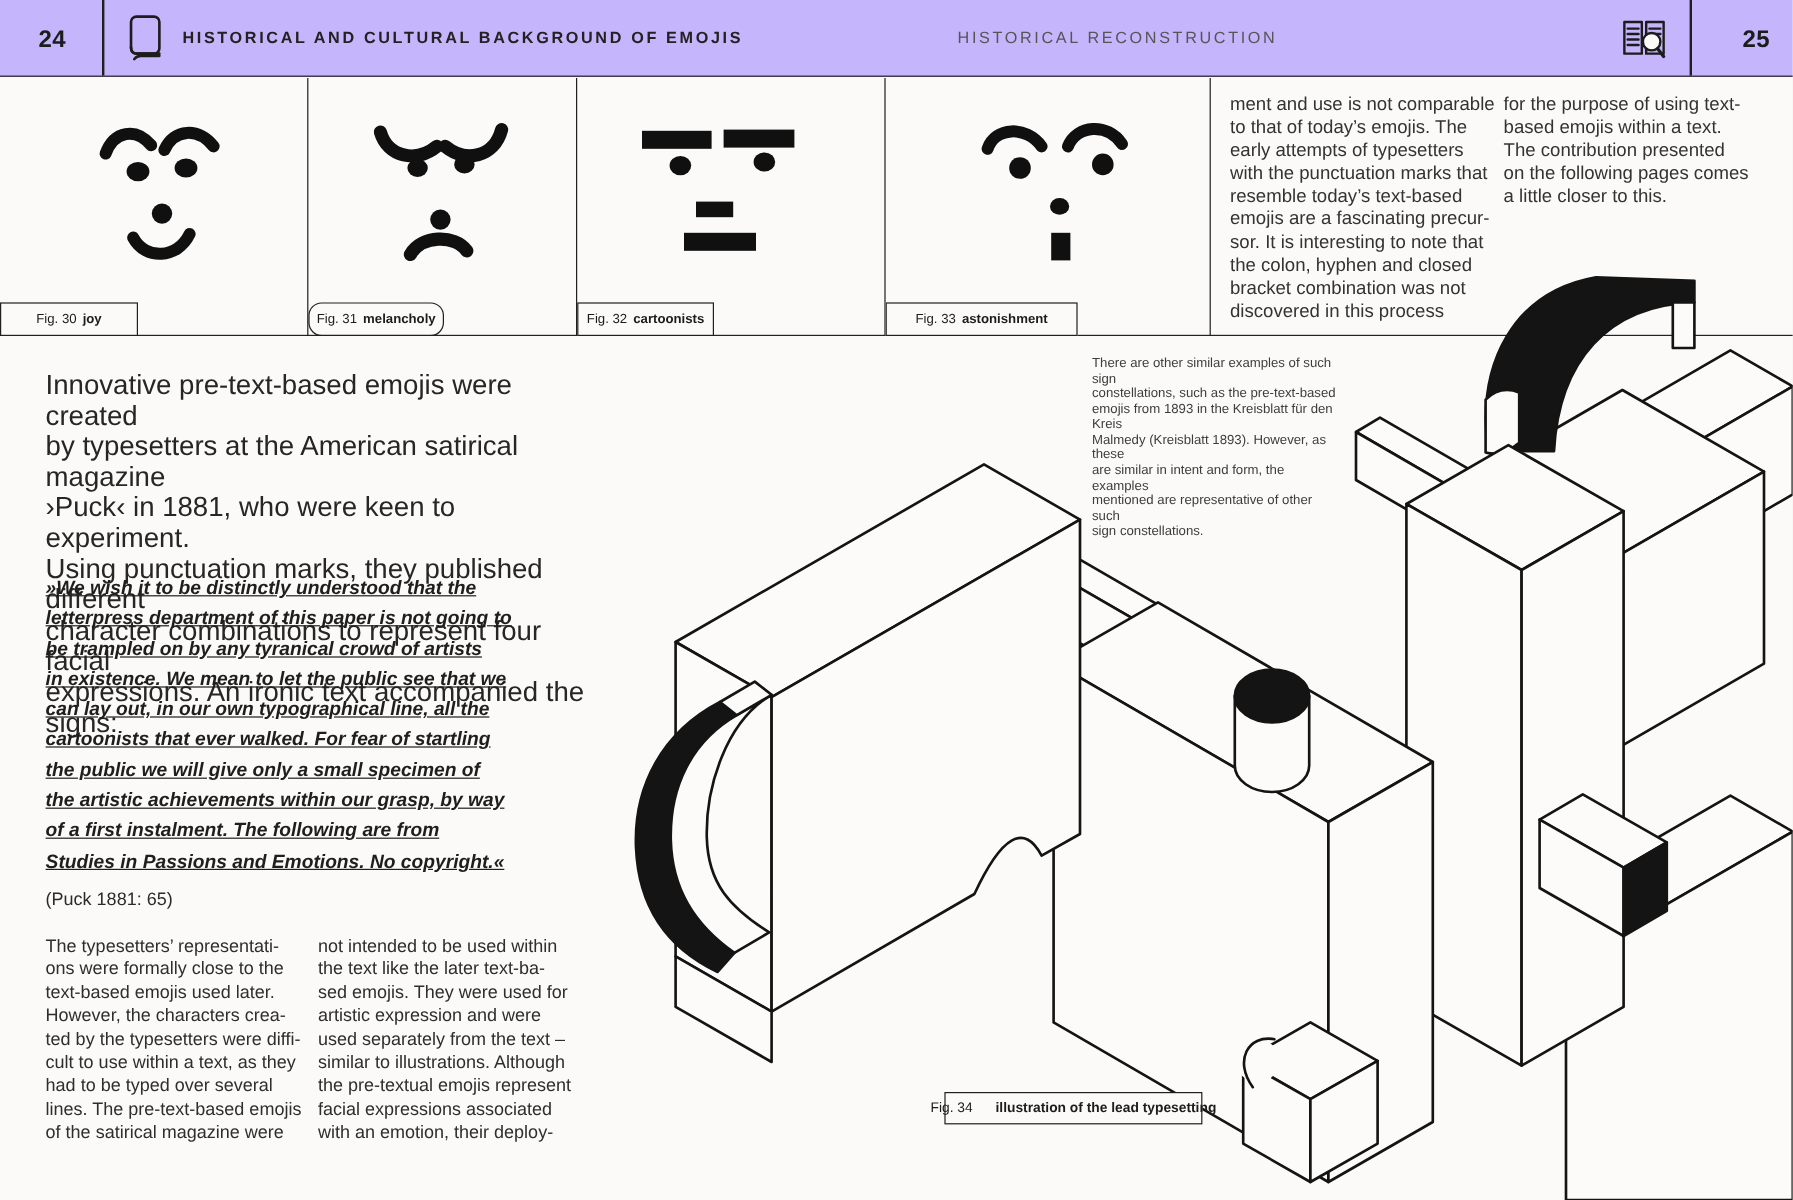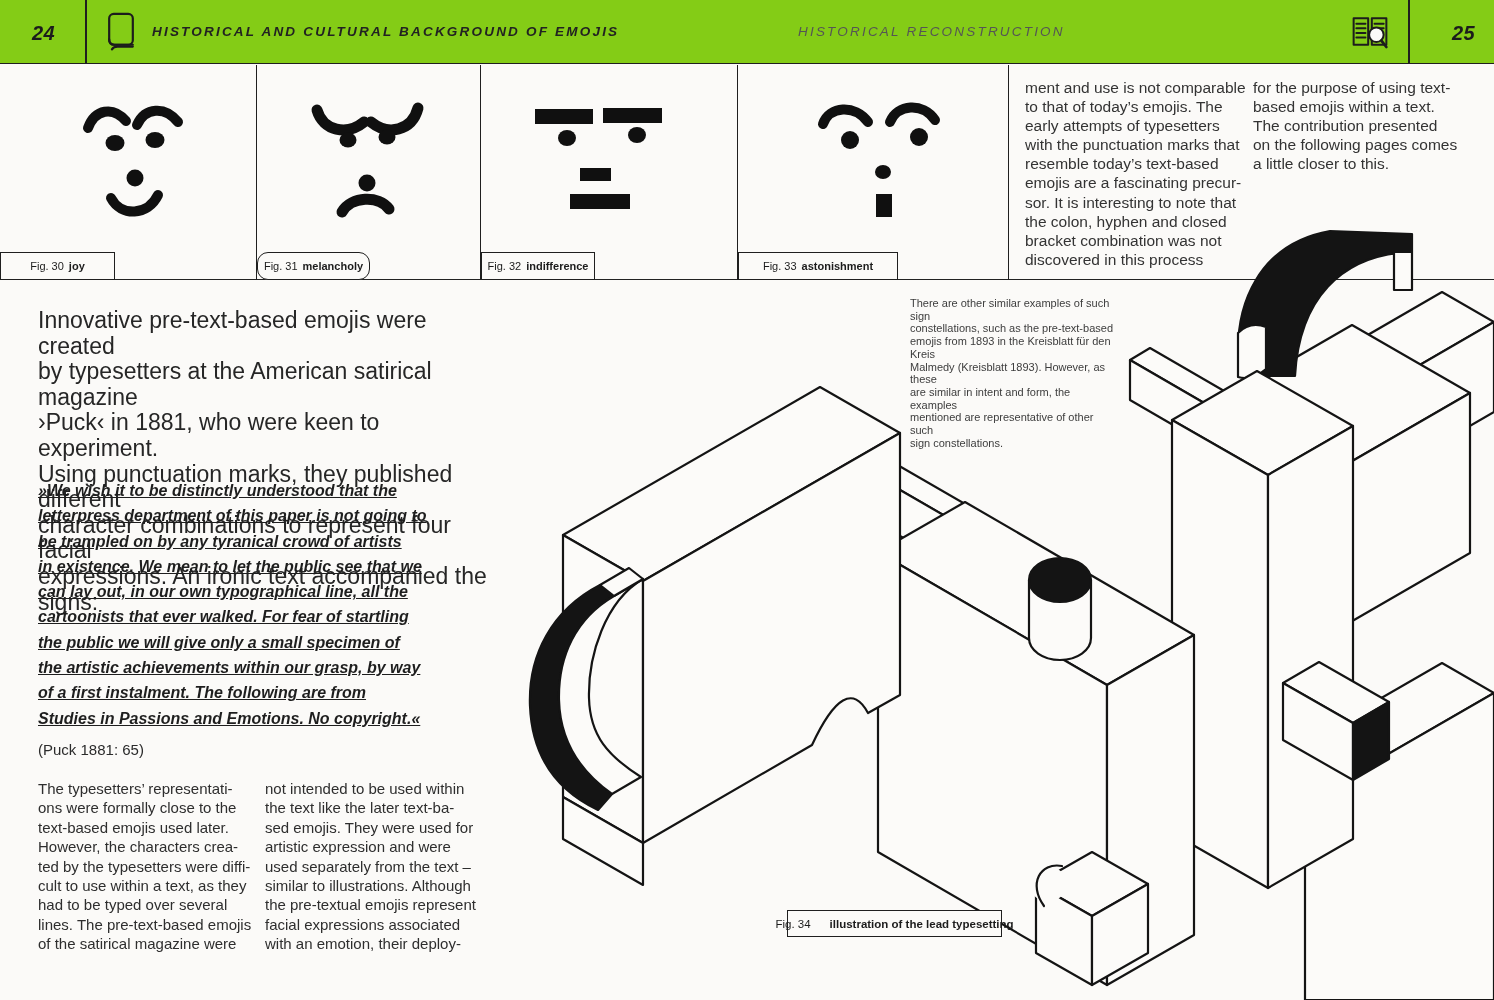--- a/index.html
+++ b/index.html
@@ -1,20 +1,20 @@
 <!DOCTYPE html>
 <html><head>
 <meta charset="utf-8">
 <style>
   html,body{margin:0;padding:0;}
   body{font-family:"Liberation Sans","DejaVu Sans",sans-serif;background:#e8e8e8;}
   .page{position:relative;width:1494px;height:1000px;background:#fbfaf8;overflow:hidden;color:#2b2b2b;}
 
   
-  .header{position:absolute;left:0;top:0;width:1494px;height:63px;border-bottom:1.5px solid #1f1f1f;background:#84cc16;z-index:6;font-style:italic;}
+  .header{position:absolute;left:0;top:0;width:1494px;height:63px;border-bottom:1.5px solid #1f1f1f;background:#c4b5fd;z-index:6;}
   .pageno{position:absolute;top:22px;font-size:20px;font-weight:700;color:#1c1c1c;letter-spacing:.5px;}
   .pageno.left{left:32px;}
   .pageno.right{left:1452px;}
   .hline-v{position:absolute;top:0;width:1.5px;height:63px;background:#1f1f1f;}
   .htitle{position:absolute;top:24px;font-size:13.5px;letter-spacing:2.2px;white-space:nowrap;}
   .htitle.left{left:152px;font-weight:700;color:#222;}
   .htitle.right{left:798px;font-weight:500;color:#555;}
   .hicon{position:absolute;top:12px;}
   .hicon svg{display:block;}
 
@@ -114,21 +114,21 @@
       <svg width="255" height="215" viewBox="0 0 255 215" fill="#101010" stroke="none">
         <rect x="54" y="44" width="58" height="15"></rect>
           <rect x="122" y="43" width="59" height="15"></rect>
         <ellipse cx="86" cy="73" rx="9" ry="8"></ellipse>
           <ellipse cx="156" cy="70" rx="9" ry="8"></ellipse>
         <rect x="99" y="103" width="31" height="13"></rect>
         <rect x="89" y="129" width="60" height="15"></rect>
       </svg>
       <div class="capbox" style="width:112px;">
         <span>Fig. 32</span>
-          <span class="figname">indifference</span>
+          <span class="figname">cartoonists</span>
       </div>
     </div>
 
     <div class="panel" style="left:738px;width:269.5px;">
       <svg width="269" height="215" viewBox="0 0 269 215" fill="#101010" stroke="none">
         <path d="M85,59 C91,41 117,39 130,57" fill="none" stroke="#101010" stroke-width="10" stroke-linecap="round"></path>
         <path d="M152,57 C159,39 185,37 197,55" fill="none" stroke="#101010" stroke-width="10" stroke-linecap="round"></path>
         <circle cx="112" cy="75" r="9"></circle>
           <circle cx="181" cy="72" r="9"></circle>
         <ellipse cx="145" cy="107" rx="8" ry="7"></ellipse>

